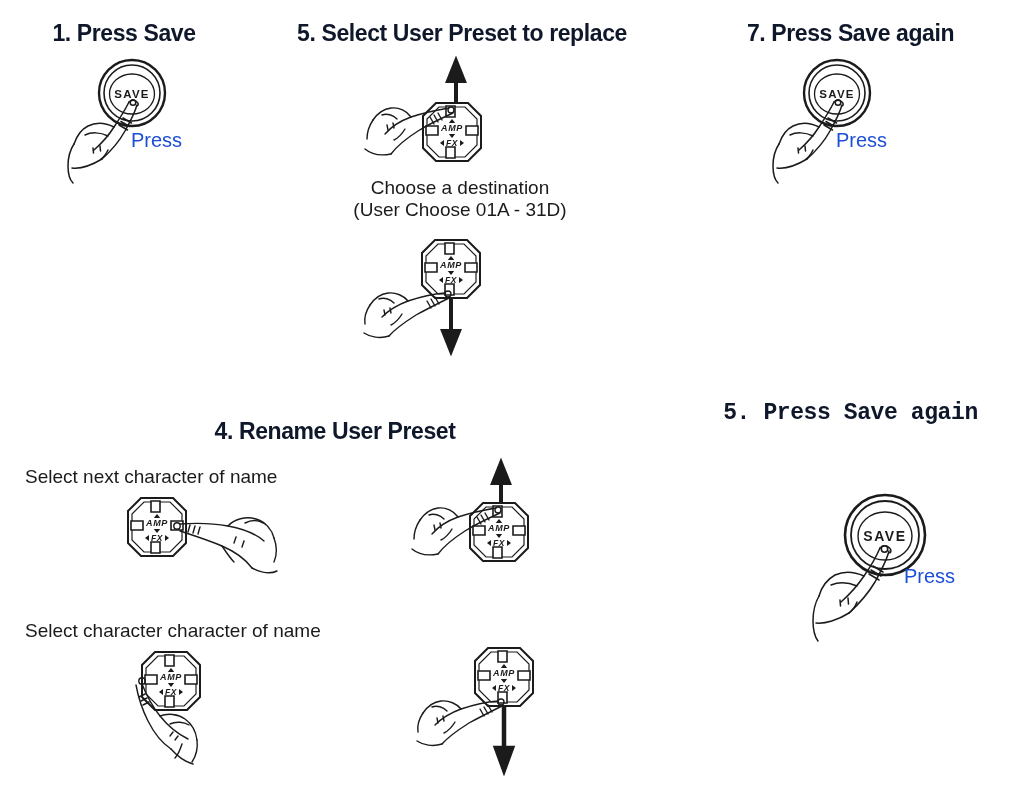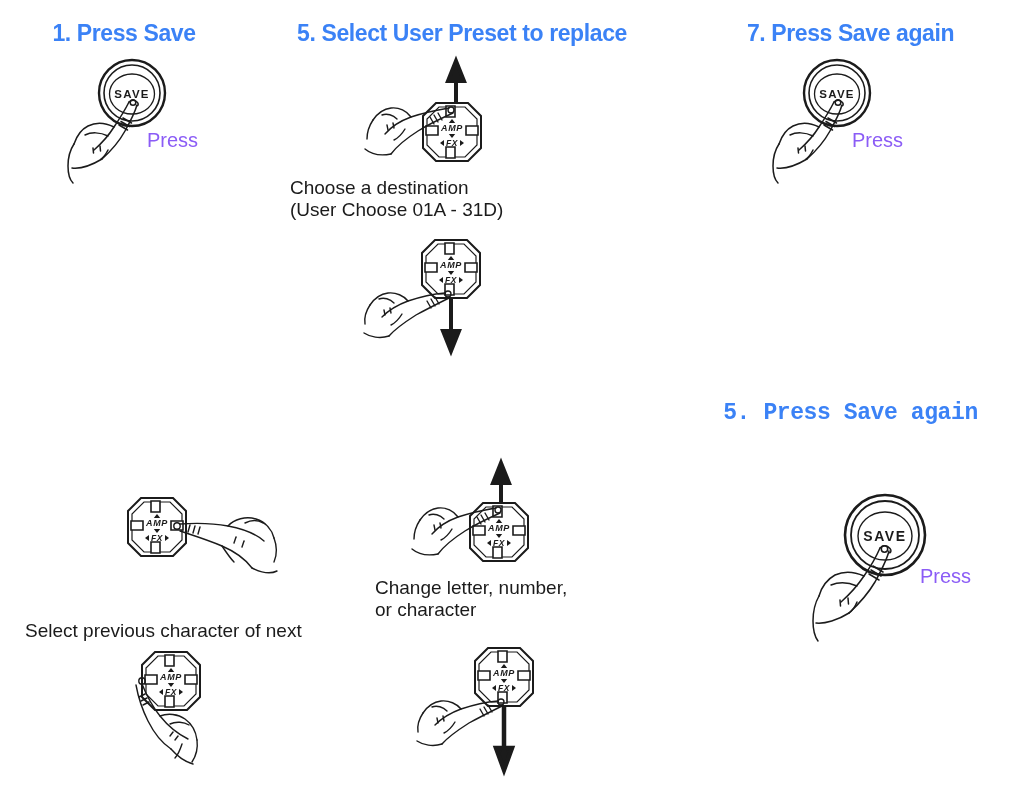--- a/index.html
+++ b/index.html
@@ -20,37 +20,37 @@
     position: relative;
     width: 1011px;
     height: 785px;
   }
   .abs { position: absolute; }
 
   .step-heading {
     font-size: 23px;
     font-weight: bold;
     letter-spacing: -0.4px;
-    color: #3b82f6;
+    color: #0f172a;
     white-space: nowrap;
     text-align: center;
   }
   .caption {
     font-size: 19px;
     font-weight: normal;
     color: #1b1b1b;
     white-space: nowrap;
+    text-align: center;
     line-height: 1.18;
   }
   .caption.left { text-align: left; }
   .press-label {
     font-size: 20px;
-    color: #8b5cf6;
+    color: #1d4ed8;
     white-space: nowrap;
-    margin-left: 16px;
   }
   svg { display: block; overflow: visible; }
 </style>
 </head>
 <body>
 
 <div class="page">
 
   <div class="abs step-heading" style="left:0px; top:20px; width:248px;">1. Press Save</div>
 
@@ -199,21 +199,23 @@
         <path d="M72,101 C62,107 50,111 42,110"></path>
         <path d="M44,86 C40,92 38,100 38,108 C38,116 40,122 43,125"></path>
         <path d="M63,90 l0.5,5"></path>
         <path d="M70,88 l0.5,5"></path>
         <path d="M78,92 C76,96 74,99 71,101"></path>
       </g>
     </svg>
   </div>
   <div class="abs press-label" style="left:836px; top:129px;">Press</div>
 
-
+  <div class="abs step-heading" style="left:90px; top:418px; width:490px;">4. Rename User Preset</div>
+
+  <div class="abs caption left" style="left:25px; top:466px;">Select next character of name</div>
 
   <div class="abs" style="left:120px; top:492px; width:230px; height:120px;">
     <svg width="230" height="120" viewBox="0 0 230 120">
       <g transform="translate(8,6)">
         <path d="M13,0 L45,0 L58,13 L58,45 L45,58 L13,58 L0,45 L0,13 Z" fill="#fff" stroke="#1b1b1b" stroke-width="2"></path>
         <path d="M16,4 L42,4 L54,16 L54,42 L42,54 L16,54 L4,42 L4,16 Z" fill="none" stroke="#1b1b1b" stroke-width="1.2"></path>
         <g fill="#fff" stroke="#1b1b1b" stroke-width="1.6">
           <path d="M23,3 h9 v11 h-9 z"></path>
           <path d="M23,44 h9 v11 h-9 z"></path>
           <path d="M3,23 h12 v9 h-12 z"></path>
@@ -238,21 +240,21 @@
         <path d="M125,31 C131,28 138,28 143,31"></path>
         <path d="M154,46 C157,54 157,63 154,70"></path>
         <path d="M132,76 C142,81 151,82 157,79"></path>
         <path d="M116,45 l-2,6"></path>
         <path d="M124,49 l-2,6"></path>
         <path d="M102,54 C106,60 110,66 114,70"></path>
       </g>
     </svg>
   </div>
 
-  <div class="abs caption left" style="left:25px; top:620px;">Select previous character of next</div>
+  <div class="abs caption left" style="left:25px; top:620px;">Select character character of name</div>
 
   <div class="abs" style="left:100px; top:648px; width:230px; height:130px;">
     <svg width="230" height="130" viewBox="0 0 230 130">
       <g transform="translate(42,4)">
         <path d="M13,0 L45,0 L58,13 L58,45 L45,58 L13,58 L0,45 L0,13 Z" fill="#fff" stroke="#1b1b1b" stroke-width="2"></path>
         <path d="M16,4 L42,4 L54,16 L54,42 L42,54 L16,54 L4,42 L4,16 Z" fill="none" stroke="#1b1b1b" stroke-width="1.2"></path>
         <g fill="#fff" stroke="#1b1b1b" stroke-width="1.6">
           <path d="M23,3 h9 v11 h-9 z"></path>
           <path d="M23,44 h9 v11 h-9 z"></path>
           <path d="M3,23 h12 v9 h-12 z"></path>
@@ -316,24 +318,20 @@
         <path d="M44,64 C40,60 34,58 29,60"></path>
         <path d="M20,65 C16,71 14,78 14,84"></path>
         <path d="M38,99 C28,101 18,99 12,94"></path>
         <path d="M34,70 l1,5"></path>
         <path d="M40,68 l1,5"></path>
         <path d="M52,74 C49,79 45,83 41,85"></path>
       </g>
     </svg>
   </div>
 
-  <div class="abs caption" style="left:375px; top:577px; width:280px;">
-    <div>Change letter, number,</div>
-    <div>or character</div>
-  </div>
 
   <div class="abs" style="left:400px; top:640px; width:220px; height:145px;">
     <svg width="220" height="145" viewBox="0 0 220 145">
       <g transform="translate(75,8)">
         <path d="M13,0 L45,0 L58,13 L58,45 L45,58 L13,58 L0,45 L0,13 Z" fill="#fff" stroke="#1b1b1b" stroke-width="2"></path>
         <path d="M16,4 L42,4 L54,16 L54,42 L42,54 L16,54 L4,42 L4,16 Z" fill="none" stroke="#1b1b1b" stroke-width="1.2"></path>
         <g fill="#fff" stroke="#1b1b1b" stroke-width="1.6">
           <path d="M23,3 h9 v11 h-9 z"></path>
           <path d="M23,44 h9 v11 h-9 z"></path>
           <path d="M3,23 h12 v9 h-12 z"></path>

